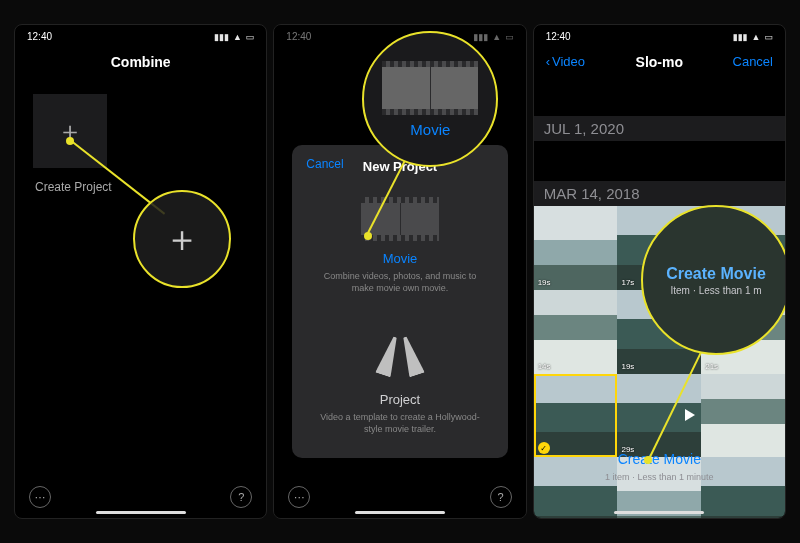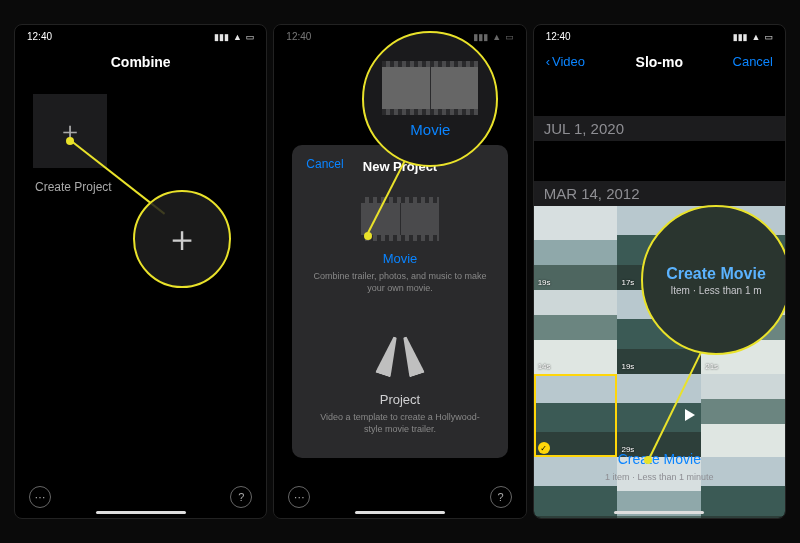--- a/index.html
+++ b/index.html
@@ -238,21 +238,21 @@
       <div class="sheet-head">
         <span class="cancel">Cancel</span>
         <span class="title">New Project</span>
       </div>
 
       <div style="margin-top:6px;">
         <div class="filmstrip">
             <div class="divider"></div>
           </div>
         <div class="opt-title">Movie</div>
-        <div class="opt-desc">Combine trailer, photos, and music to make your own movie.</div>
+        <div class="opt-desc">Combine videos, photos, and music to make movie own movie.</div>
       </div>
 
       <div style="margin-top:18px;">
         <div class="spot">
           <div class="beam l"></div>
             <div class="beam r"></div>
         </div>
         <div class="opt-title" style="color:#d0d0d2">Project</div>
         <div class="opt-desc">Video a template to create a Hollywood-style movie trailer.</div>
       </div>
@@ -288,21 +288,21 @@
         </span>
     </div>
     <div class="header">
       <span class="left leftchev">Video</span>
       <span class="title">Slo-mo</span>
       <span class="right">Cancel</span>
     </div>
 
     <div class="section-head">JUL 1, 2020</div>
     <div class="deco-strip"></div>
-    <div class="section-head">MAR 14, 2012</div>
+    <div class="section-head">MAR 14, 2018</div>
 
     <div class="grid">
       <div class="thumb sky">
           <span class="dur">19s</span>
         </div>
       <div class="thumb">
           <span class="dur">17s</span>
         </div>
       <div class="thumb">
           <span class="dur">10s</span>

